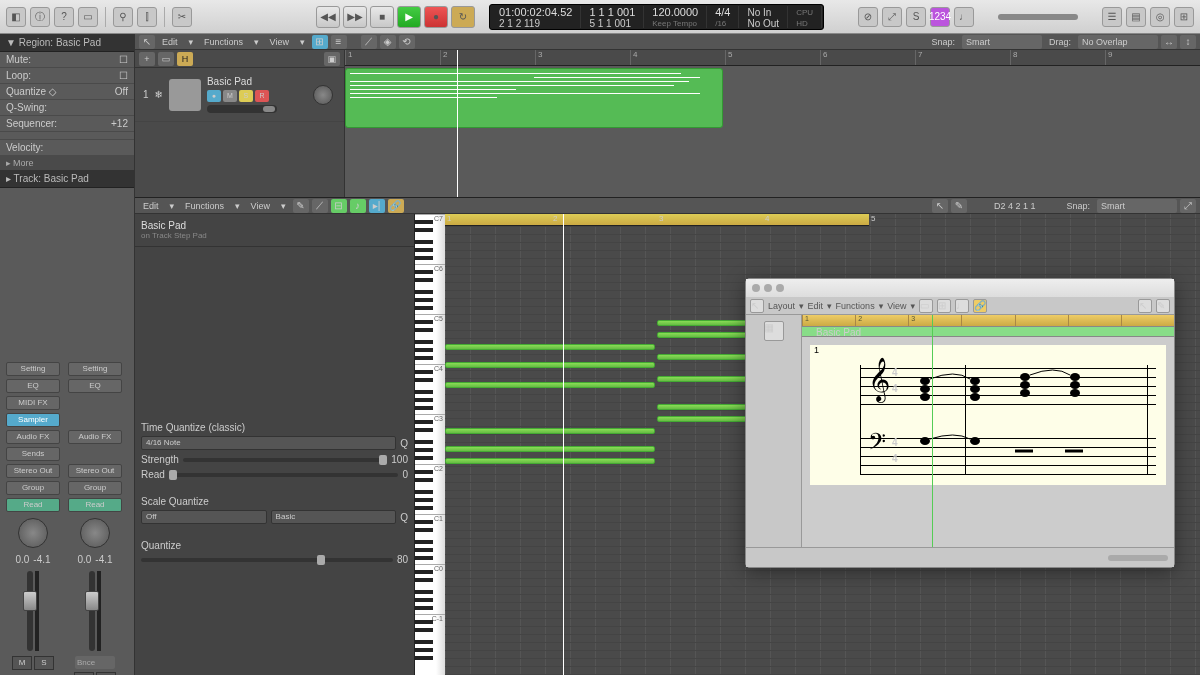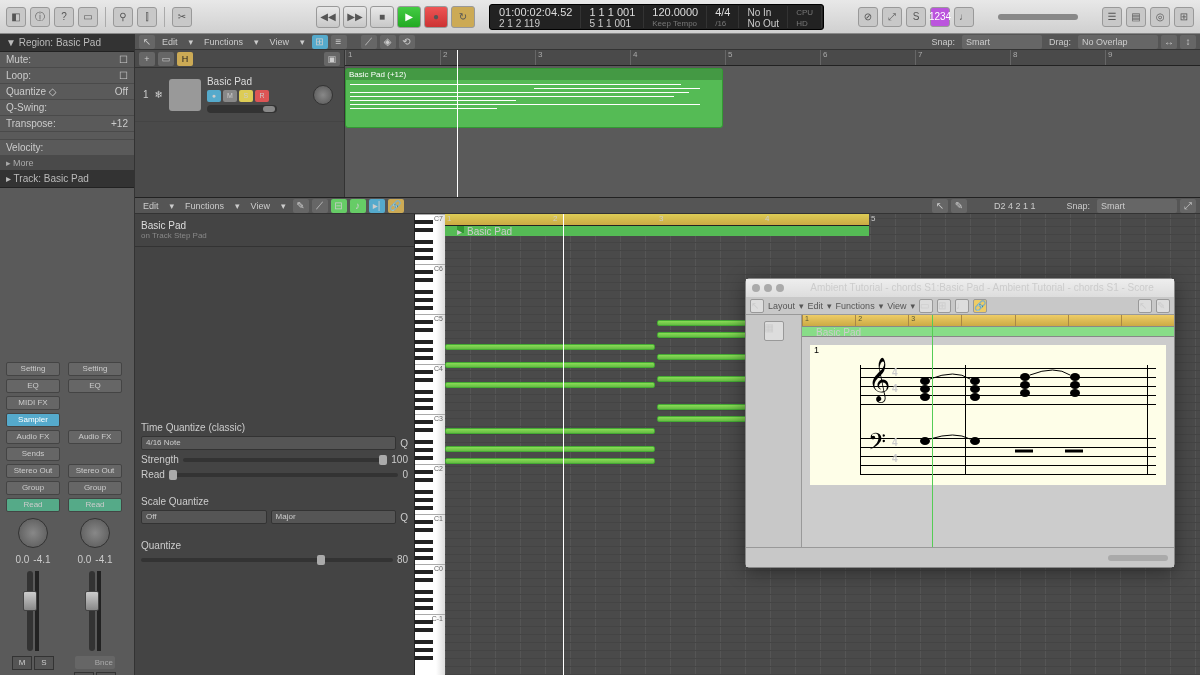--- a/index.html
+++ b/index.html
@@ -27,21 +27,21 @@
 .strip{width:58px;display:flex;flex-direction:column;gap:3px;align-items:center}
 .strip-btn{width:54px;height:14px;background:#666;border:1px solid #444;border-radius:2px;font-size:8px;color:#ccc;text-align:center;line-height:12px}
 .strip-btn.blue{background:#5ac;color:#fff}
 .knob{width:30px;height:30px;border-radius:50%;background:radial-gradient(#888,#555);border:1px solid #333;margin:3px}
 .fader-area{height:85px;width:100%;display:flex;justify-content:center;align-items:center;gap:2px;padding:2px}
 .fader-track{width:6px;height:80px;background:#333;border-radius:3px;position:relative}
 .fader-handle{width:14px;height:20px;background:linear-gradient(#ccc,#888);border:1px solid #444;border-radius:2px;position:absolute;left:-4px;top:20px}
 .meter{width:4px;height:80px;background:#222}
 .strip-ms{display:flex;gap:2px}
 .strip-ms div{width:20px;height:14px;background:#555;border:1px solid #333;text-align:center;font-size:8px;line-height:12px}
-.strip-name{font-size:8px;color:#aaa;text-align:right;padding:2px}
+.strip-name{font-size:8px;color:#aaa;text-align:left;padding:2px}
 
 .content{flex:1;display:flex;flex-direction:column}
 .menu-bar{height:16px;background:#555;display:flex;align-items:center;padding:0 4px;gap:3px;border-bottom:1px solid #333}
 .menu-bar span{font-size:9px;padding:0 4px;color:#ccc}
 .menu-bar .snap{margin-left:auto}
 .menu-bar .btn{width:16px;height:14px;background:#666;border-radius:2px;display:flex;align-items:center;justify-content:center}
 .menu-bar .btn.blue{background:#5ac}
 .menu-bar .btn.amber{background:#ca5}
 
 .track-area{height:148px;background:#4a4a4a;display:flex;border-bottom:1px solid #222}
@@ -192,21 +192,21 @@
         <span>☐</span>
       </div>
     <div class="insp-row">
         <span>Quantize ◇</span>
         <span class="val">Off</span>
       </div>
     <div class="insp-row">
         <span>Q-Swing:</span>
       </div>
     <div class="insp-row">
-        <span>Transpose:</span>
+        <span>Sequencer:</span>
         <span class="val">+12</span>
       </div>
     <div class="insp-row" style="height:8px"></div>
     <div class="insp-row">
         <span>Velocity:</span>
       </div>
     <div class="insp-section">▸ More</div>
     <div class="insp-hdr">▸ Track: Basic Pad</div>
 
     <div class="channel-strips">
@@ -327,21 +327,20 @@
             <div style="flex:0 0 95px">3</div>
             <div style="flex:0 0 95px">4</div>
             <div style="flex:0 0 95px">5</div>
             <div style="flex:0 0 95px">6</div>
             <div style="flex:0 0 95px">7</div>
             <div style="flex:0 0 95px">8</div>
             <div style="flex:0 0 95px">9</div>
           </div>
         </div>
         <div class="region" style="width:378px">
-          <div class="region-label">Basic Pad (+12)</div>
           <div class="region-notes">
             <div style="width:90%"></div>
               <div style="width:45%;margin-left:50%"></div>
               <div style="width:92%"></div>
               <div style="width:88%"></div>
               <div style="width:45%"></div>
               <div style="width:95%"></div>
               <div style="width:40%"></div>
           </div>
         </div>
@@ -393,21 +392,21 @@
           <div class="pq-row">
               <span>Read</span>
               <div class="pq-slider s0"></div>
               <span>0</span>
             </div>
         </div>
         <div class="pq-section">
           <div class="pq-title">Scale Quantize</div>
           <div class="pq-row">
               <div class="pq-select">Off</div>
-              <div class="pq-select">Major</div>
+              <div class="pq-select">Basic</div>
               <span>Q</span>
             </div>
         </div>
         <div class="pq-section">
           <div class="pq-title">Quantize</div>
           <div class="pq-row">
               <div class="pq-slider s80" style="flex:3"></div>
               <span>80</span>
             </div>
         </div>
@@ -471,21 +470,20 @@
         </div>
       <div class="piano-grid">
         <div class="ruler-marker" style="position:absolute;top:0;width:424px;height:12px"></div>
         <div style="position:absolute;top:0;width:100%;height:12px;display:flex">
           <div style="flex:0 0 106px;font-size:8px;padding-left:2px">1</div>
           <div style="flex:0 0 106px;font-size:8px;padding-left:2px">2</div>
           <div style="flex:0 0 106px;font-size:8px;padding-left:2px">3</div>
           <div style="flex:0 0 106px;font-size:8px;padding-left:2px">4</div>
           <div style="flex:0 0 106px;font-size:8px;padding-left:2px">5</div>
         </div>
-        <div style="position:absolute;top:12px;height:10px;width:424px;background:#5b5;font-size:8px;padding-left:12px;color:#252"><span style="display:inline-block;width:7px;height:7px;background:#393;margin-right:3px">▸</span><span>Basic Pad</span></div>
 
         <div class="note" style="top:130px;left:0;width:210px"></div>
         <div class="note" style="top:148px;left:0;width:210px"></div>
         <div class="note" style="top:168px;left:0;width:210px"></div>
         <div class="note" style="top:214px;left:0;width:210px"></div>
         <div class="note" style="top:232px;left:0;width:210px"></div>
         <div class="note" style="top:244px;left:0;width:210px"></div>
         <div class="note" style="top:106px;left:212px;width:212px"></div>
         <div class="note" style="top:118px;left:212px;width:212px"></div>
         <div class="note" style="top:140px;left:212px;width:212px"></div>
@@ -498,21 +496,20 @@
   </div>
 </div>
 
 <div class="score-window">
   <div class="score-title">
     <div class="score-dots">
         <div></div>
         <div></div>
         <div></div>
       </div>
-    <span>Ambient Tutorial - chords S1:Basic Pad - Ambient Tutorial - chords S1 - Score</span>
   </div>
   <div class="score-bar">
     <div class="sb-btn">↖</div>
     <span>Layout</span>
       <span style="color:#555">▾</span>
     <span>Edit</span>
       <span style="color:#555">▾</span>
     <span>Functions</span>
       <span style="color:#555">▾</span>
     <span>View</span>

